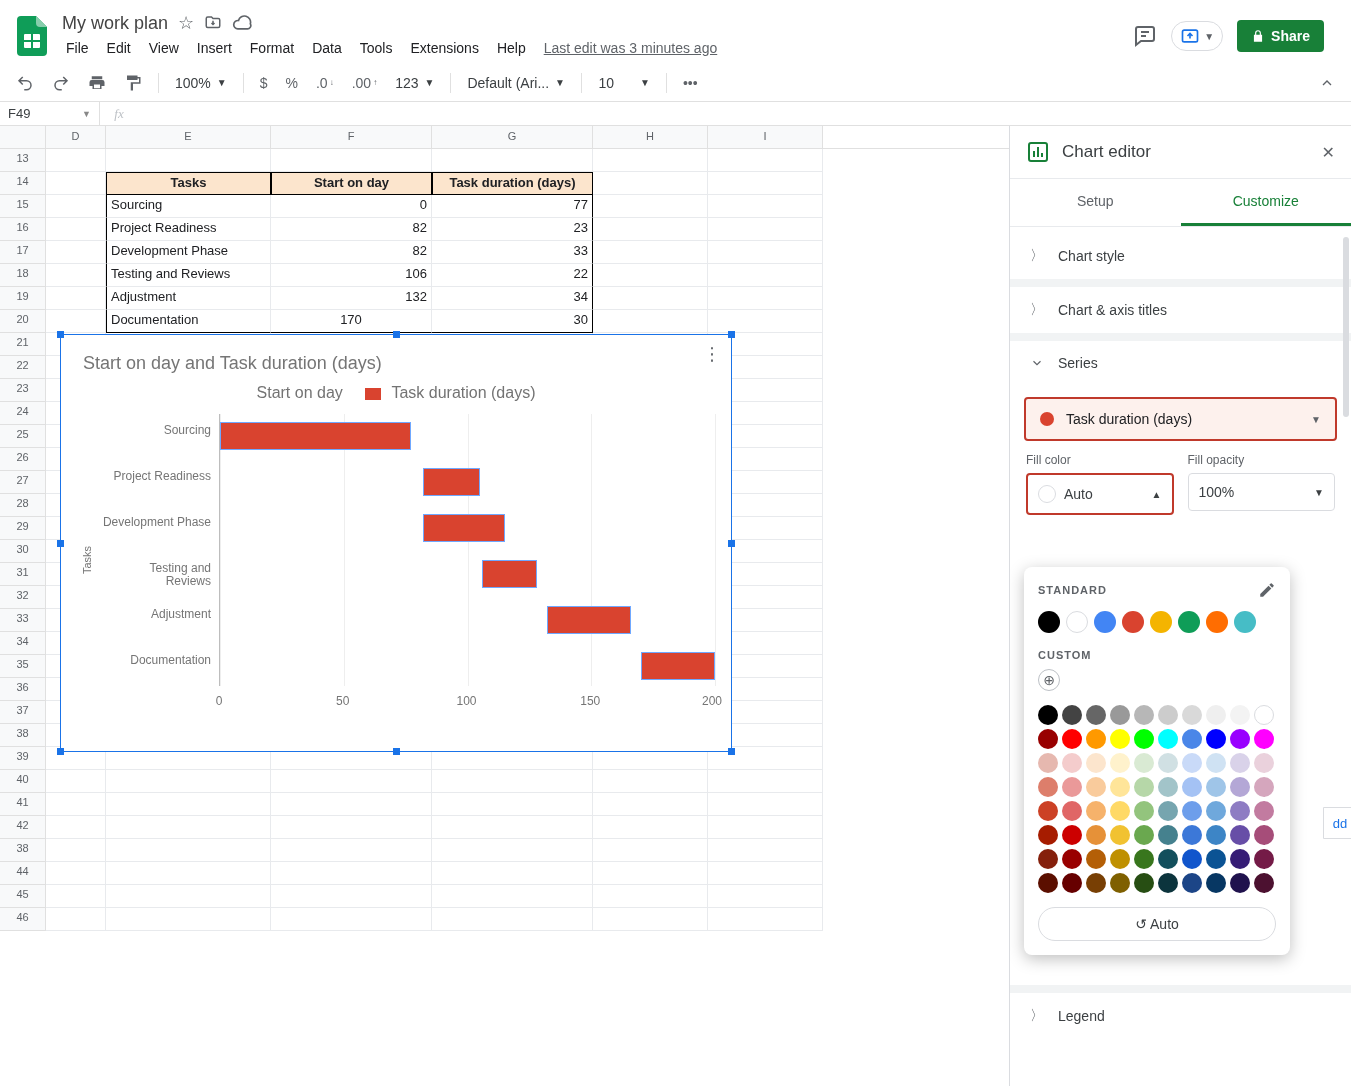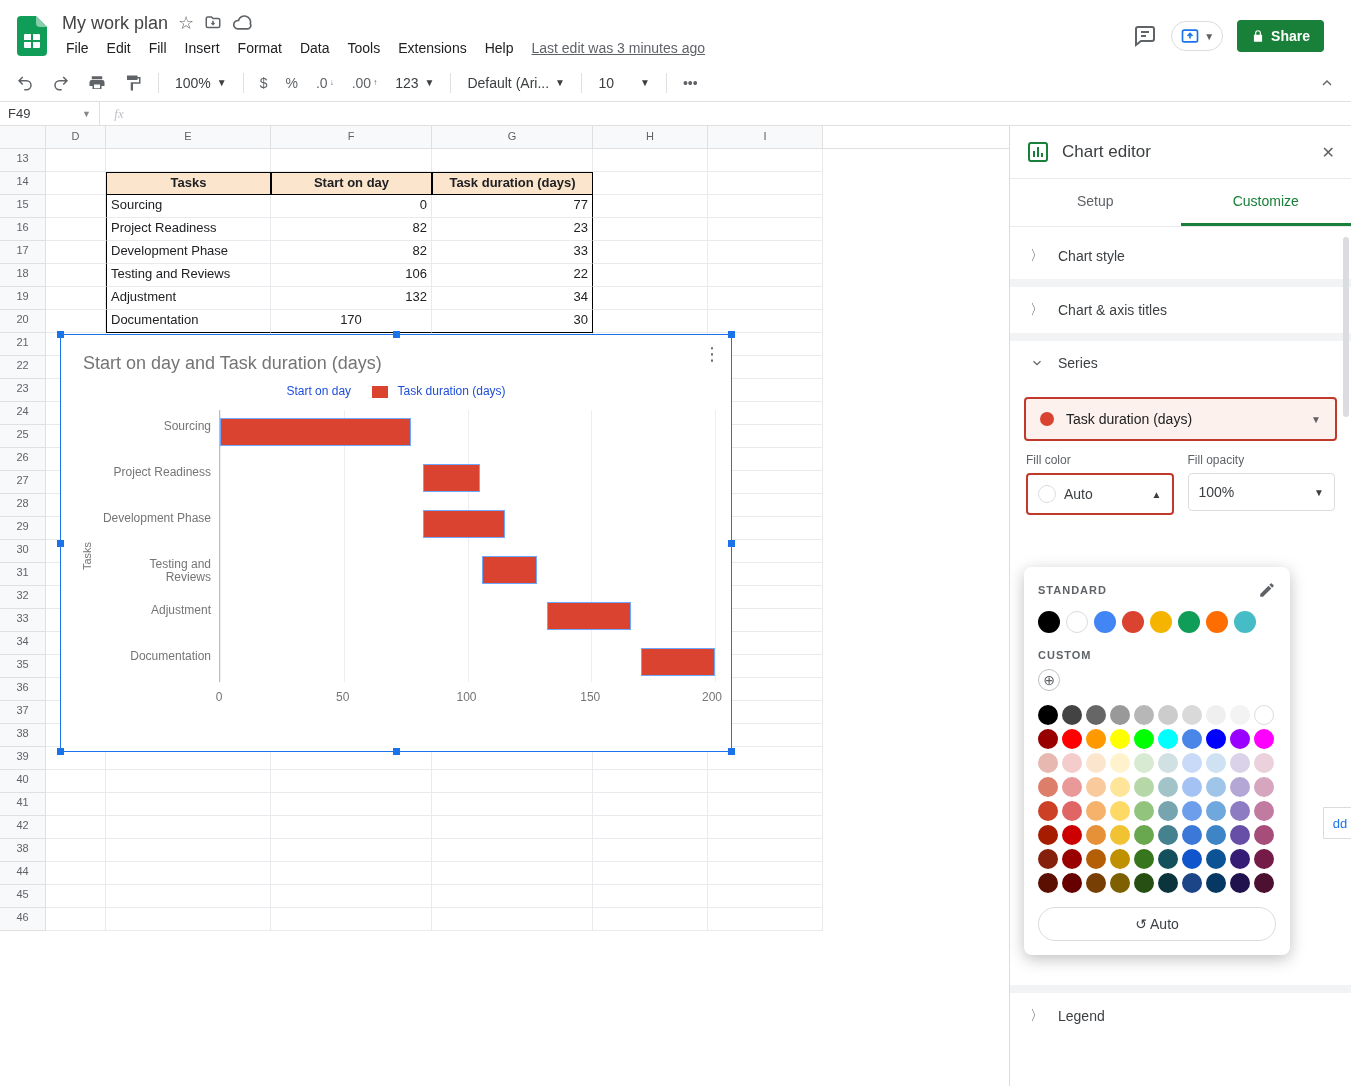--- a/index.html
+++ b/index.html
@@ -52,21 +52,21 @@
 .thead-cell { background:#fce5cd; font-weight:bold; text-align:center; border:1px solid #000 !important;}
 
 
 .chart-obj { position:absolute; left:60px; top:208px; width:672px; height:418px; border:1px solid #1a73e8; background:#fff; }
 .chart-handle { position:absolute; width:7px; height:7px; background:#1a73e8; }
 .ch-tl{top:-4px;left:-4px;} .ch-tr{top:-4px;right:-4px;} .ch-bl{bottom:-4px;left:-4px;} .ch-br{bottom:-4px;right:-4px;}
 .ch-tm{top:-4px;left:50%;margin-left:-3px;} .ch-bm{bottom:-4px;left:50%;margin-left:-3px;}
 .ch-ml{top:50%;left:-4px;margin-top:-3px;} .ch-mr{top:50%;right:-4px;margin-top:-3px;}
 .chart-menu { position:absolute; top:8px; right:10px; color:#5f6368; font-size:18px;}
 .chart-title { color:#757575; font-size:18px; padding:18px 0 0 22px;}
-.chart-legend { text-align:center; font-size:12px; color:#1d4ed8; padding:10px 0 6px;}
+.chart-legend { text-align:center; font-size:16px; color:#737373; padding:10px 0 6px;}
 .legend-swatch { display:inline-block; width:16px; height:12px; background:#d9432f; margin:0 6px 0 18px; vertical-align:middle;}
 .gantt { position:relative; margin:6px 20px 10px 40px; height:300px;}
 .y-axis-title { position:absolute; left:-28px; top:140px; transform:rotate(-90deg); font-size:11px; color:#757575;}
 .y-labels { position:absolute; left:0; top:0; width:110px; }
 .y-label { position:absolute; right:0; font-size:12px; color:#757575; text-align:right; width:110px; line-height:1.1;}
 .plot { position:absolute; left:118px; right:0; top:0; bottom:28px; border-left:1px solid #bdbdbd;}
 .gridline { position:absolute; top:0; bottom:0; border-left:1px solid #eee;}
 .bar { position:absolute; height:28px; background:#d9432f; border:1px solid #6fa8ff;}
 .x-labels { position:absolute; left:118px; right:0; bottom:0; height:20px;}
 .x-label { position:absolute; font-size:12px; color:#757575; transform:translateX(-50%);}
@@ -130,21 +130,21 @@
         </span>
       <span class="doc-icon">
           <svg width="20" height="16" viewBox="0 0 24 18" fill="none" stroke="#5f6368" stroke-width="2">
             <path d="M7 16a5 5 0 1 1 .8-9.95A6 6 0 0 1 22 10a4 4 0 0 1-4 6H7z"></path>
           </svg>
         </span>
     </div>
     <div class="menu-row">
       <span class="menu-item">File</span>
       <span class="menu-item">Edit</span>
-      <span class="menu-item">Fill</span>
+      <span class="menu-item">View</span>
       <span class="menu-item">Insert</span>
       <span class="menu-item">Format</span>
       <span class="menu-item">Data</span>
       <span class="menu-item">Tools</span>
       <span class="menu-item">Extensions</span>
       <span class="menu-item">Help</span>
       <span class="last-edit">Last edit was 3 minutes ago</span>
     </div>
   </div>
   <div class="right-actions">

